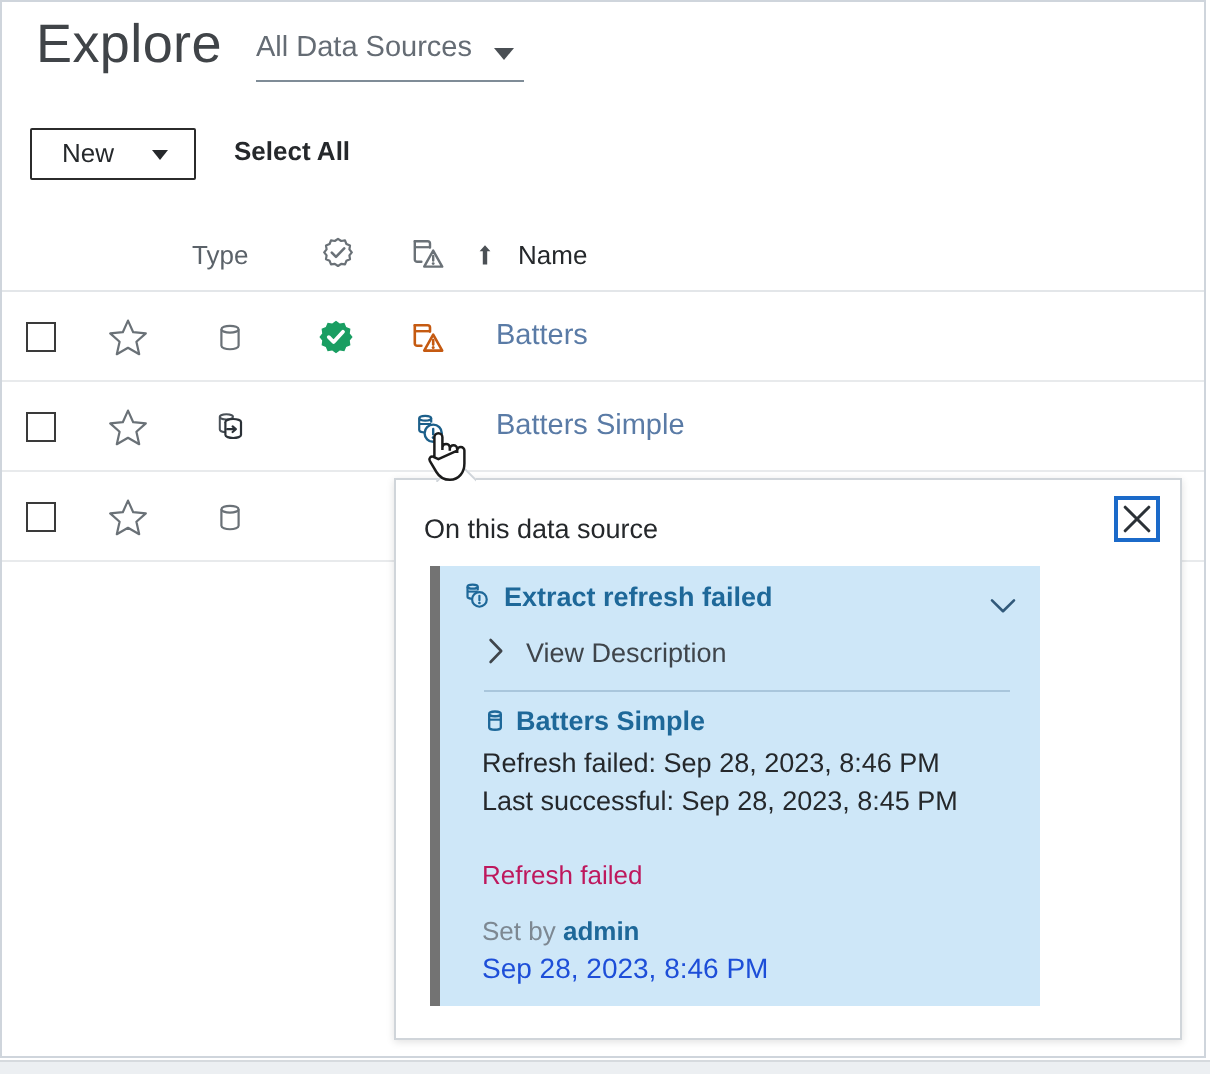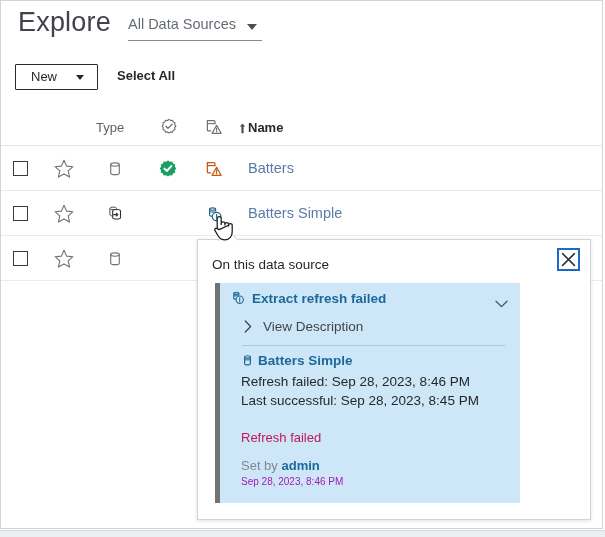--- a/index.html
+++ b/index.html
@@ -117,21 +117,21 @@
     padding-left: 31px;
   }
   .th {
     position: absolute;
     font-size: 13px;
     color: #5b6269;
     top: 9px;
     white-space: nowrap;
   }
   .th-type  { left: 95px; }
-  .th-name  { left: 247px; color: #25282b; font-weight: 700; }
+  .th-name  { left: 258px; color: #25282b; font-weight: 400; }
   .sort-arrow {
     position: absolute;
     left: 238px; top: 119px;
     width: 7px; height: 11px;
   }
   .icon-cell {
     position: absolute;
   }
   .th-cert { left: 158px; top: 116px; }
   .th-dq   { left: 203px; top: 116px; }
@@ -329,22 +329,22 @@
     white-space: nowrap;
   }
   .line-setby b {
     color: #1e6899;
     font-weight: 700;
     margin-top: 45px;
   }
   .line-setat {
     position: absolute;
     left: 21px; top: 193px;
-    font-size: 10px;
-    color: #a21caf;
+    font-size: 14px;
+    color: #1d4ed8;
     white-space: nowrap;
   }
 </style>
 </head>
 <body>
 
 <div id="app">
 
   <div class="topbar">
     <div class="explore-title">Explore</div>

